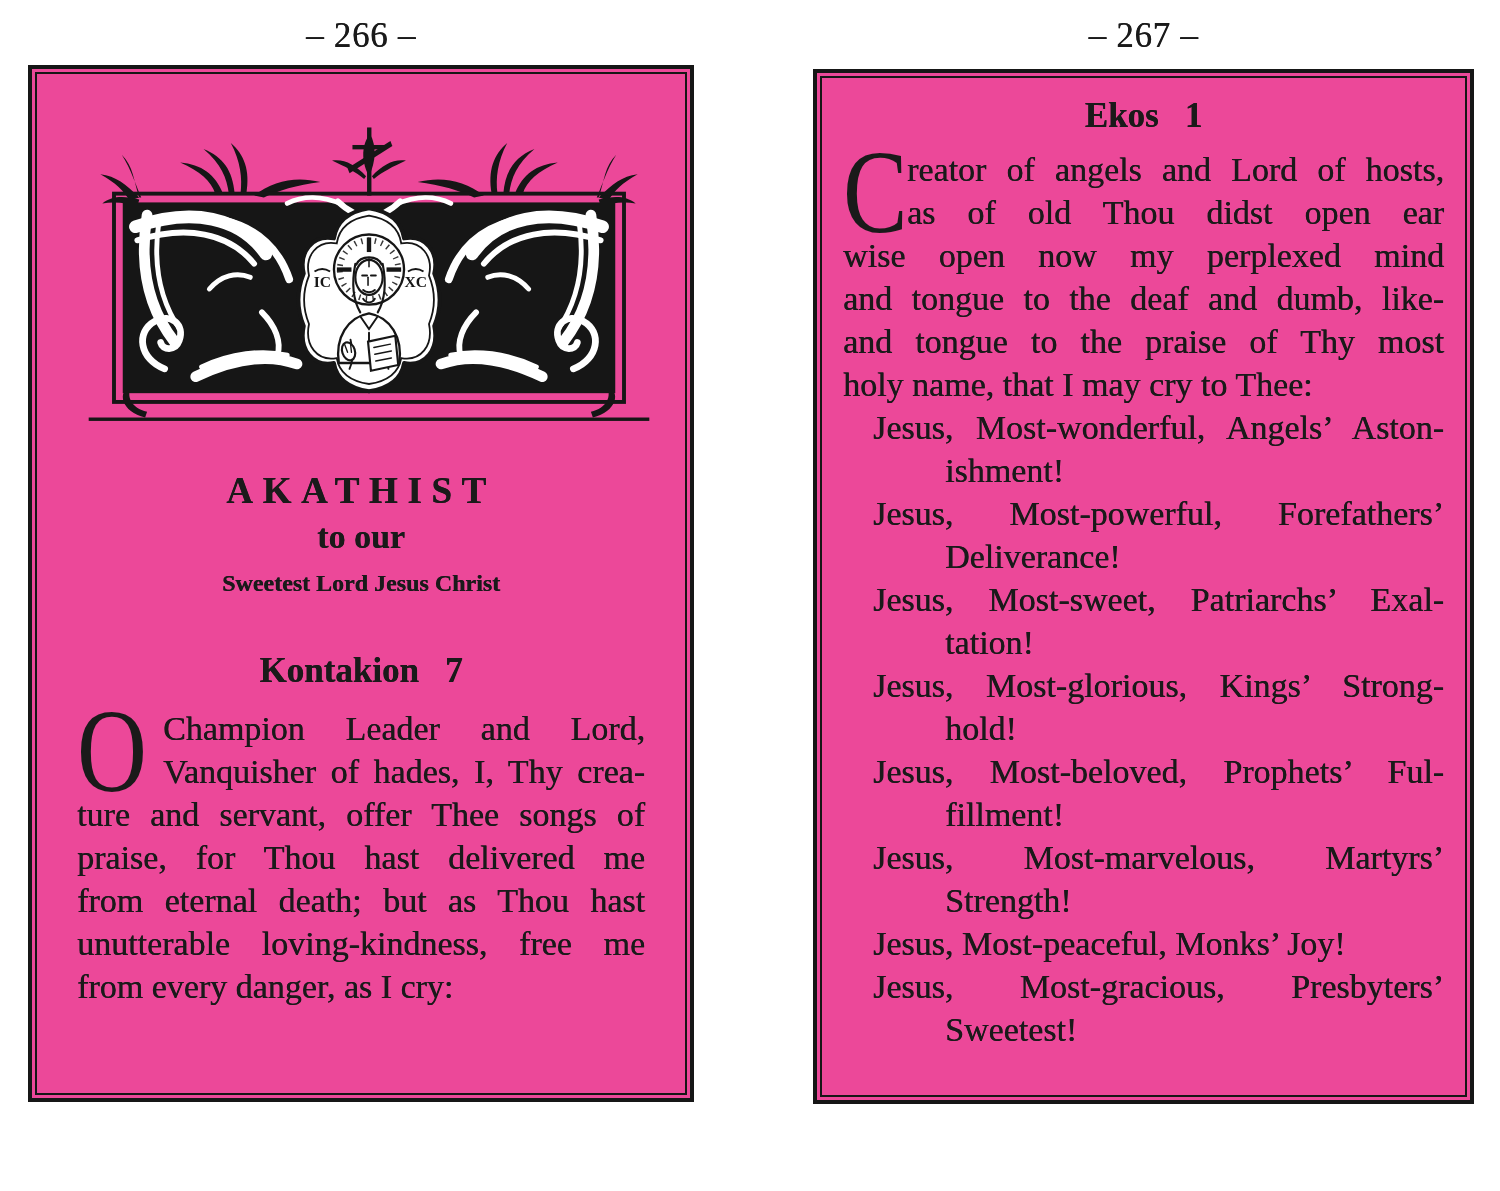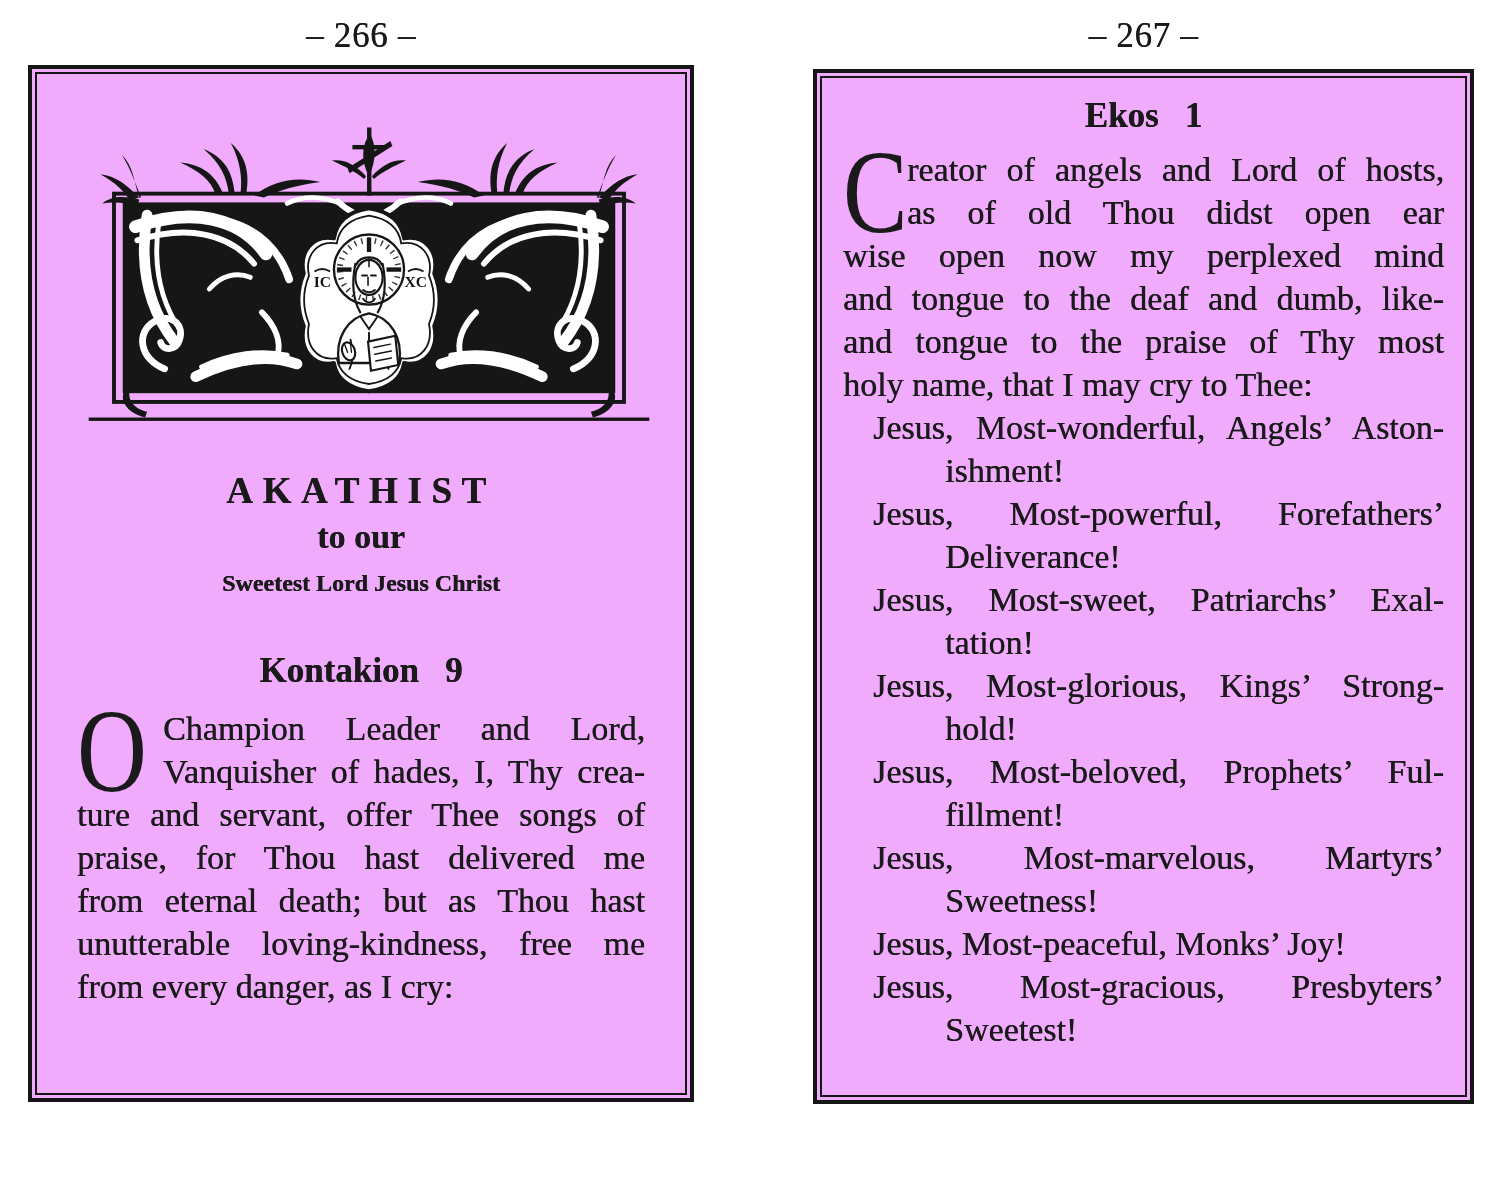--- a/index.html
+++ b/index.html
@@ -18,21 +18,21 @@
     letter-spacing: 0.02em;
     text-shadow: 0.4px 0 currentColor;
   }
   #pn-left  { left: 28px;  width: 666px; }
   #pn-right { left: 813px; width: 661px; }
 
   .frame {
     position: absolute;
     box-sizing: border-box;
     border: 4px solid #161616;
-    background: #f0abfc;
+    background: #ec4899;
   }
   #frame-left  { left: 28px;  top: 65px; width: 666px; height: 1037px; }
   #frame-right { left: 813px; top: 69px; width: 661px; height: 1035px; }
   .frame-inner {
     position: absolute;
     inset: 3px;
     border: 2px solid #161616;
     overflow: hidden;
   }
   #frame-left  .frame-inner { padding: 0 40px; }
@@ -223,21 +223,21 @@
         </g>
       </g>
     </svg>
 
     <div class="title-block">
       <div class="title-main">AKATHIST</div>
       <div class="title-sub">to our</div>
       <div class="title-line3">Sweetest Lord Jesus Christ</div>
     </div>
 
-    <div class="section-heading">Kontakion 9</div>
+    <div class="section-heading">Kontakion 7</div>
 
     <div class="body-block">
       <span class="dropcap">O</span>
       <div>
           <div class="line cap-indent stretch">Champion Leader and Lord,</div>
           <div class="line cap-indent stretch">Vanquisher of hades, I, Thy crea-</div>
           <div class="line stretch">ture and servant, offer Thee songs of</div>
           <div class="line stretch">praise, for Thou hast delivered me</div>
           <div class="line stretch">from eternal death; but as Thou hast</div>
           <div class="line stretch">unutterable loving-kindness, free me</div>
@@ -268,21 +268,21 @@
           <div class="line inv-cont">ishment!</div>
           <div class="line inv-first stretch">Jesus, Most-powerful, Forefathers’</div>
           <div class="line inv-cont">Deliverance!</div>
           <div class="line inv-first stretch">Jesus, Most-sweet, Patriarchs’ Exal-</div>
           <div class="line inv-cont">tation!</div>
           <div class="line inv-first stretch">Jesus, Most-glorious, Kings’ Strong-</div>
           <div class="line inv-cont">hold!</div>
           <div class="line inv-first stretch">Jesus, Most-beloved, Prophets’ Ful-</div>
           <div class="line inv-cont">fillment!</div>
           <div class="line inv-first stretch">Jesus, Most-marvelous, Martyrs’</div>
-          <div class="line inv-cont">Sweetness!</div>
+          <div class="line inv-cont">Strength!</div>
           <div class="line inv-first">Jesus, Most-peaceful, Monks’ Joy!</div>
           <div class="line inv-first stretch">Jesus, Most-gracious, Presbyters’</div>
           <div class="line inv-cont">Sweetest!</div>
         </div>
     </div>
 
   </div>
 </div>
 
 </body></html>

